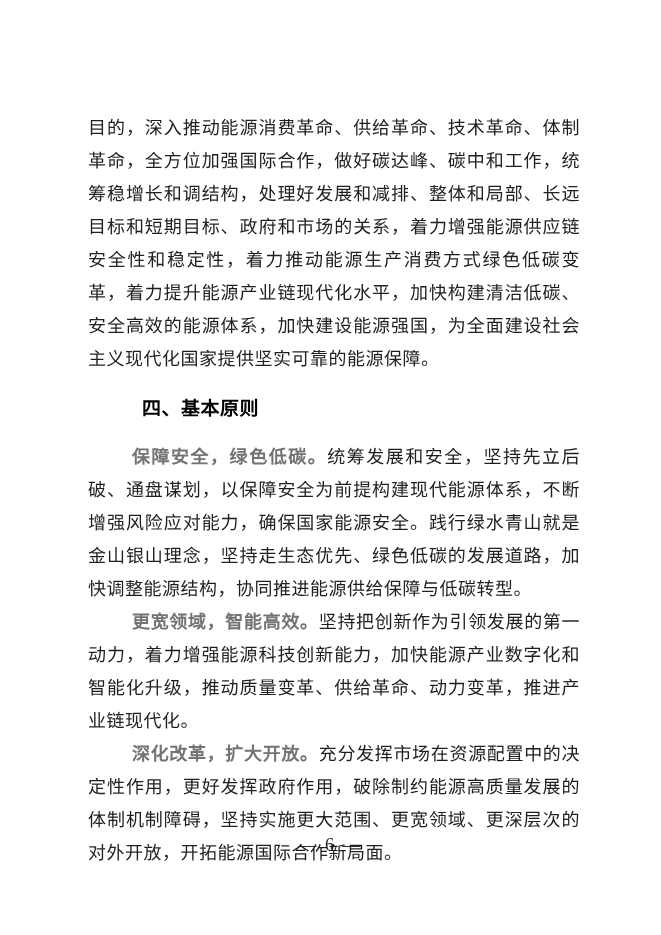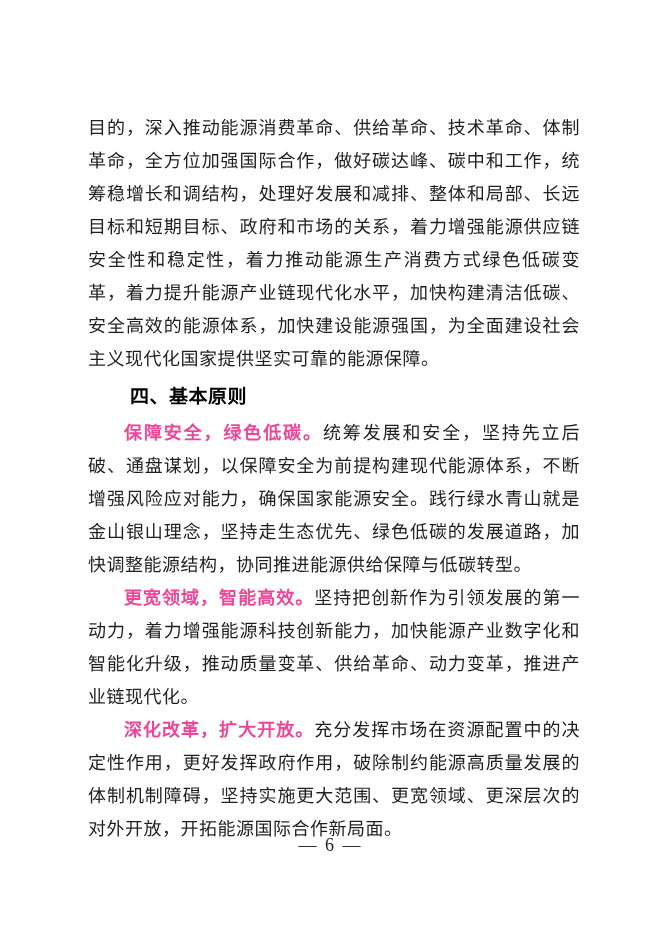--- a/index.html
+++ b/index.html
@@ -30,24 +30,25 @@
     text-align: justify;
     text-indent: 2em;
     letter-spacing: 0.5px;
     word-break: break-all;
   }
   .para.no-indent {
     text-indent: 0;
   }
   .lead {
     font-weight: 700;
-    color: #ec4899;
+    color: #737373;
+    margin-left: 8px;
   }
   .heading {
-    margin: 4px;
+    margin: 16px;
     font-size: 19px;
     line-height: 33px;
     text-indent: 2em;
     font-weight: 700;
     color: #000000;
     font-family: "Liberation Sans", "DejaVu Sans", sans-serif;
     letter-spacing: 0.5px;
   }
   .footer {
     position: absolute;

